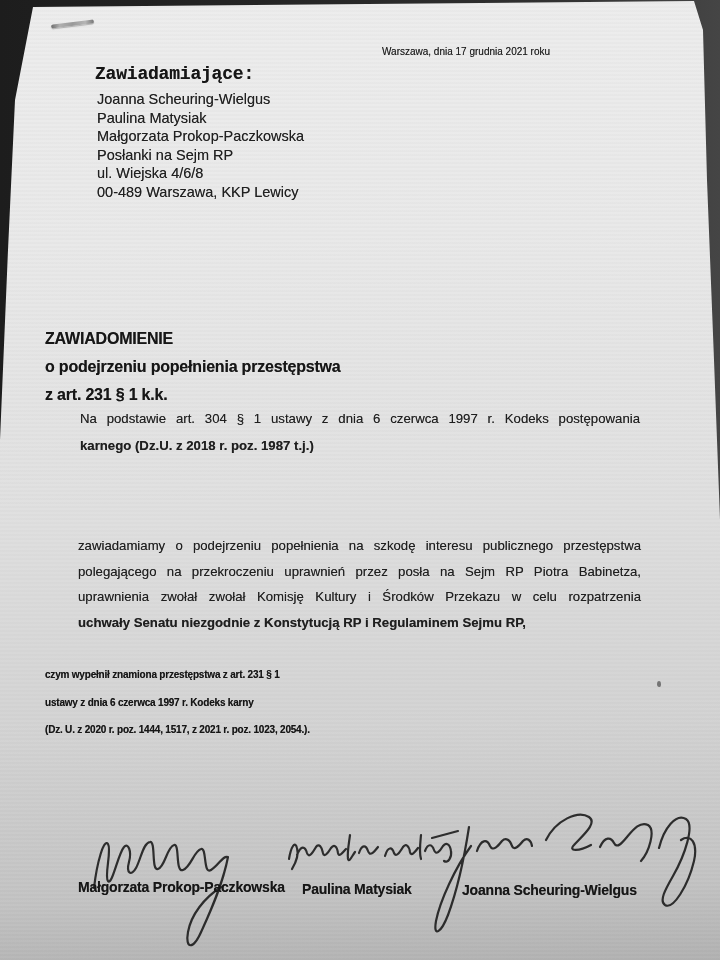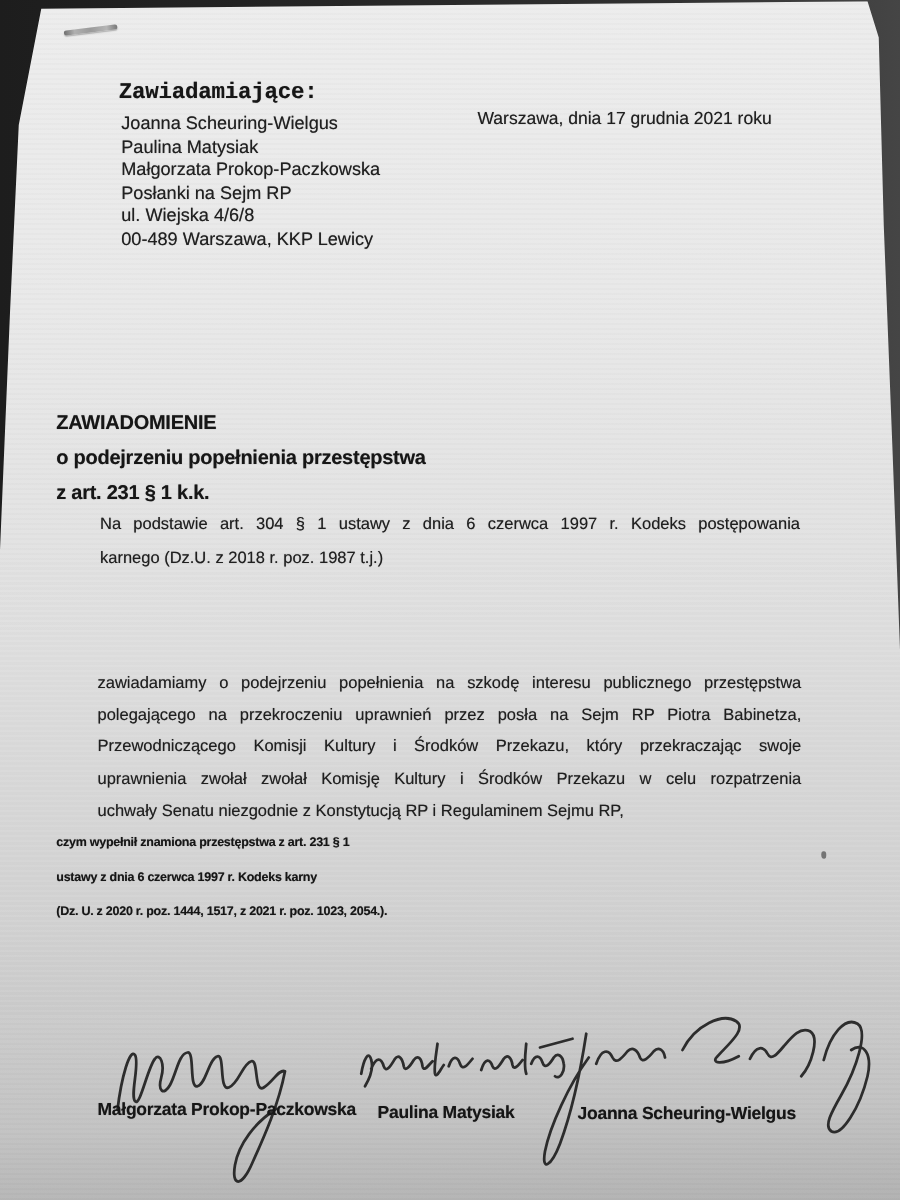--- a/index.html
+++ b/index.html
@@ -24,30 +24,30 @@
   .staple{
     position:absolute;left:51px;top:22px;width:43px;height:4px;
     background:linear-gradient(90deg,#6e6e6e,#b0b0b0 20%,#9a9a9a 50%,#b6b6b6 80%,#777);
     border-radius:2px;transform:rotate(-7deg);
     box-shadow:0 1px 1px rgba(0,0,0,0.25);
   }
   .speck{position:absolute;left:657px;top:681px;width:4px;height:6px;background:#5d5d5d;border-radius:50% 50% 40% 60%;opacity:.8;}
   .txt{position:absolute;white-space:nowrap;}
   .soft{text-shadow:0 0 0.6px rgba(20,20,20,0.55);}
   .b{font-weight:700;color:#161616;}
-  .date{left:382px;top:46px;font-size:14px;color:#1f1f1f;margin-top:40px;}
+  .date{left:382px;top:46px;font-size:10px;color:#1f1f1f;}
   .senders-heading{left:95px;top:64px;font-size:18px;letter-spacing:-0.2px;font-family:Liberation Mono, monospace;}
   .senders{left:97px;top:90px;font-size:14.5px;line-height:18.6px;color:#202020;}
   .recipient{left:402px;top:226px;font-size:16px;line-height:19.8px;letter-spacing:-0.3px;}
   .center-block{position:absolute;left:45px;width:660px;text-align:left;white-space:normal;}
   .title{top:325px;font-size:16px;line-height:28px;letter-spacing:-0.2px;}
   .emphasis{top:661px;font-size:10px;line-height:27.6px;letter-spacing:-0.2px;}
   .para{position:absolute;white-space:normal;font-size:13.2px;color:#1f1f1f;}
   .para .ln{text-align:justify;text-align-last:justify;}
-  .para .ln.last{text-align:center;text-align-last:left;}
+  .para .ln.last{text-align:center;text-align-last:left;font-weight:bold;}
   .body1{left:80px;top:405px;width:560px;line-height:27px;}
   .body2{left:78px;top:533px;width:563px;line-height:25.7px;}
   .closing{left:68px;top:767px;width:572px;line-height:26px;}
   .name{font-size:14px;letter-spacing:-0.2px;}
   .name1{left:78px;top:879px;}
   .name2{left:302px;top:881px;}
   .name3{left:462px;top:882px;}
   .signatures{position:absolute;left:0;top:0;width:720px;height:960px;pointer-events:none;}
   .signatures path{fill:none;stroke:#1c1c1c;stroke-width:2.2;stroke-linecap:round;stroke-linejoin:round;opacity:.9;}
 </style>
@@ -80,21 +80,20 @@
   </div>
 
   <div class="para soft body1">
     <div class="ln">Na podstawie art. 304 § 1 ustawy z dnia 6 czerwca 1997 r. Kodeks postępowania</div>
     <div class="ln last">karnego (Dz.U. z 2018 r. poz. 1987 t.j.)</div>
   </div>
 
   <div class="para soft body2">
     <div class="ln">zawiadamiamy o podejrzeniu popełnienia na szkodę interesu publicznego przestępstwa</div>
     <div class="ln">polegającego na przekroczeniu uprawnień przez posła na Sejm RP Piotra Babinetza,</div>
-    <div class="ln">Przewodniczącego Komisji Kultury i Środków Przekazu, który przekraczając swoje</div>
     <div class="ln">uprawnienia zwołał zwołał Komisję Kultury i Środków Przekazu w celu rozpatrzenia</div>
     <div class="ln last">uchwały Senatu niezgodnie z Konstytucją RP i Regulaminem Sejmu RP,</div>
   </div>
 
   <div class="center-block soft b emphasis">
     <div>czym wypełnił znamiona przestępstwa z art. 231 § 1</div>
     <div>ustawy z dnia 6 czerwca 1997 r. Kodeks karny</div>
     <div>(Dz. U. z 2020 r. poz. 1444, 1517, z 2021 r. poz. 1023, 2054.).</div>
   </div>
 

